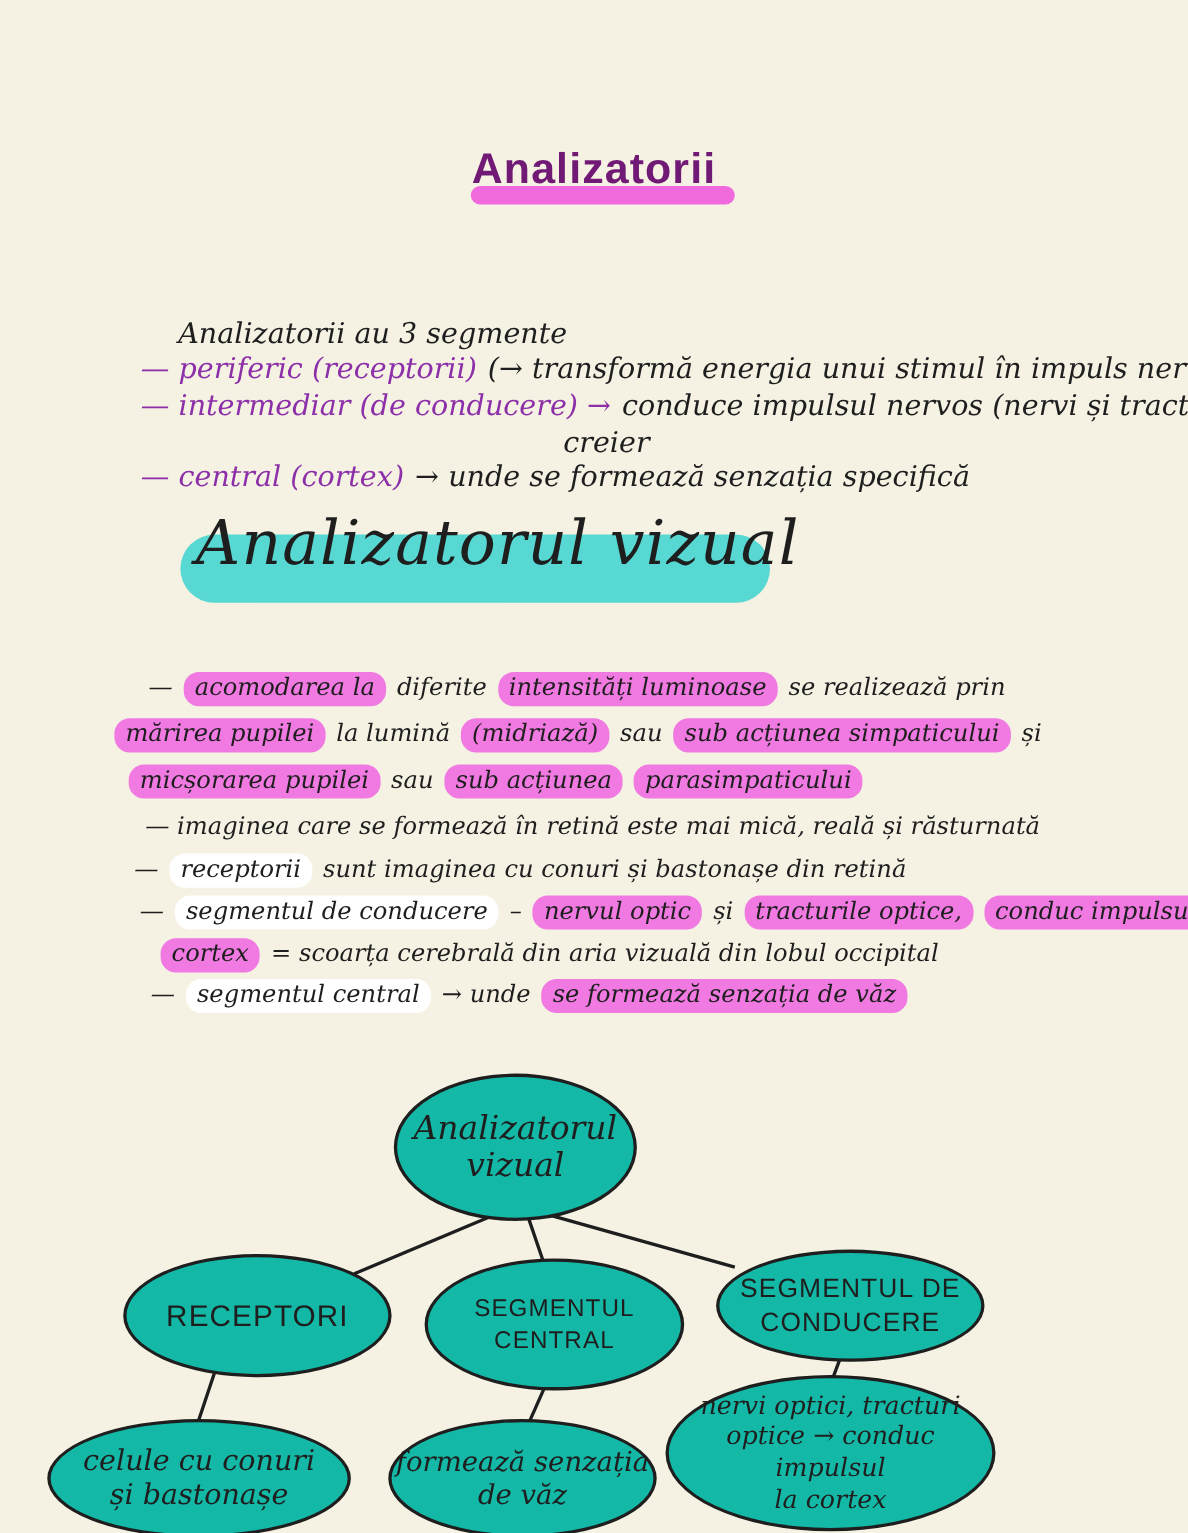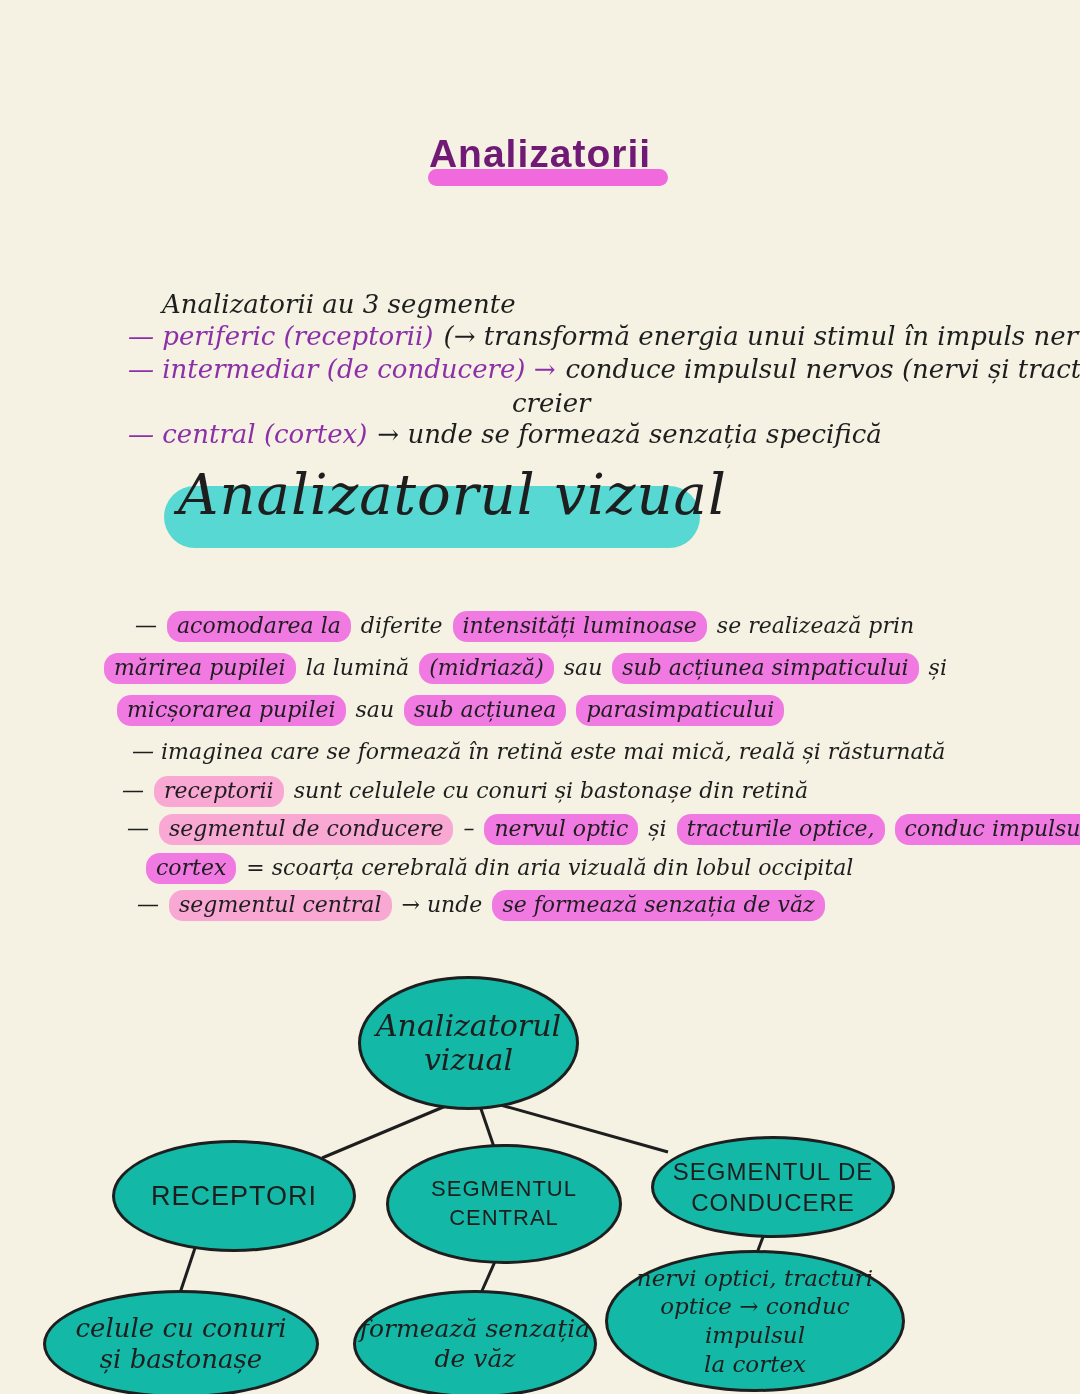--- a/index.html
+++ b/index.html
@@ -6,21 +6,21 @@
   .canvas{
     position:relative;width:1080px;height:1394px;overflow:hidden;
     background:#f5f1e3;font-family:"DejaVu Serif",serif;
   }
   .hand{font-style:italic;color:#1e1e1e;}
   .line{position:absolute;white-space:nowrap;line-height:1.25;}
   .intro{font-size:26px;}
   .notes{font-size:22px;}
   .seg{display:inline;margin-right:10px;}
   .hl-b{background:#f07ae2;border-radius:14px;padding:2px 10px 4px;}
-  .hl-s{background:#f9a8d4;border-radius:14px;padding:2px 10px 4px;}
+  .hl-s{background:#ffffff;border-radius:14px;padding:2px 10px 4px;}
   .purple{color:#8c2fa8;}
 
   .title{
     position:absolute;top:132px;left:0;width:100%;margin:0;text-align:center;
     font-family:"Liberation Sans",sans-serif;font-weight:700;font-size:39px;
     color:#701a75;letter-spacing:1px;z-index:2;
   }
   .title-underline{
     position:absolute;left:428px;top:169px;width:240px;height:17px;
     border-radius:9px;background:#f06ade;z-index:1;
@@ -77,21 +77,21 @@
   <div class="line hand notes" style="left:104px;top:654px;">
     <span class="seg hl-b">mărirea pupilei</span><span class="seg">la lumină</span><span class="seg hl-b">(midriază)</span><span class="seg">sau</span><span class="seg hl-b">sub acțiunea simpaticului</span><span class="seg">și</span>
   </div>
   <div class="line hand notes" style="left:117px;top:696px;">
     <span class="seg hl-b">micșorarea pupilei</span><span class="seg">sau</span><span class="seg hl-b">sub acțiunea</span><span class="seg hl-b">parasimpaticului</span>
   </div>
   <div class="line hand notes" style="left:132px;top:738px;">
     <span class="seg">— imaginea care se formează în retină este mai mică, reală și răsturnată</span>
   </div>
   <div class="line hand notes" style="left:122px;top:777px;">
-    <span class="seg">—</span><span class="seg hl-s">receptorii</span><span class="seg">sunt celulele cu conuri și bastonașe din retină</span>
+    <span class="seg">—</span><span class="seg hl-s">receptorii</span><span class="seg">sunt imaginea cu conuri și bastonașe din retină</span>
   </div>
   <div class="line hand notes" style="left:127px;top:815px;">
     <span class="seg">—</span><span class="seg hl-s">segmentul de conducere</span><span class="seg">–</span><span class="seg hl-b">nervul optic</span><span class="seg">și</span><span class="seg hl-b">tracturile optice,</span><span class="seg hl-b">conduc impulsul spre</span>
   </div>
   <div class="line hand notes" style="left:137px;top:891px;">
     <span class="seg">—</span><span class="seg hl-s">segmentul central</span><span class="seg">→ unde</span><span class="seg hl-b">se formează senzația de văz</span>
   </div>
   <div class="line hand notes" style="left:146px;top:854px;">
     <span class="seg hl-b">cortex</span><span class="seg">= scoarța cerebrală din aria vizuală din lobul occipital</span>
   </div>

